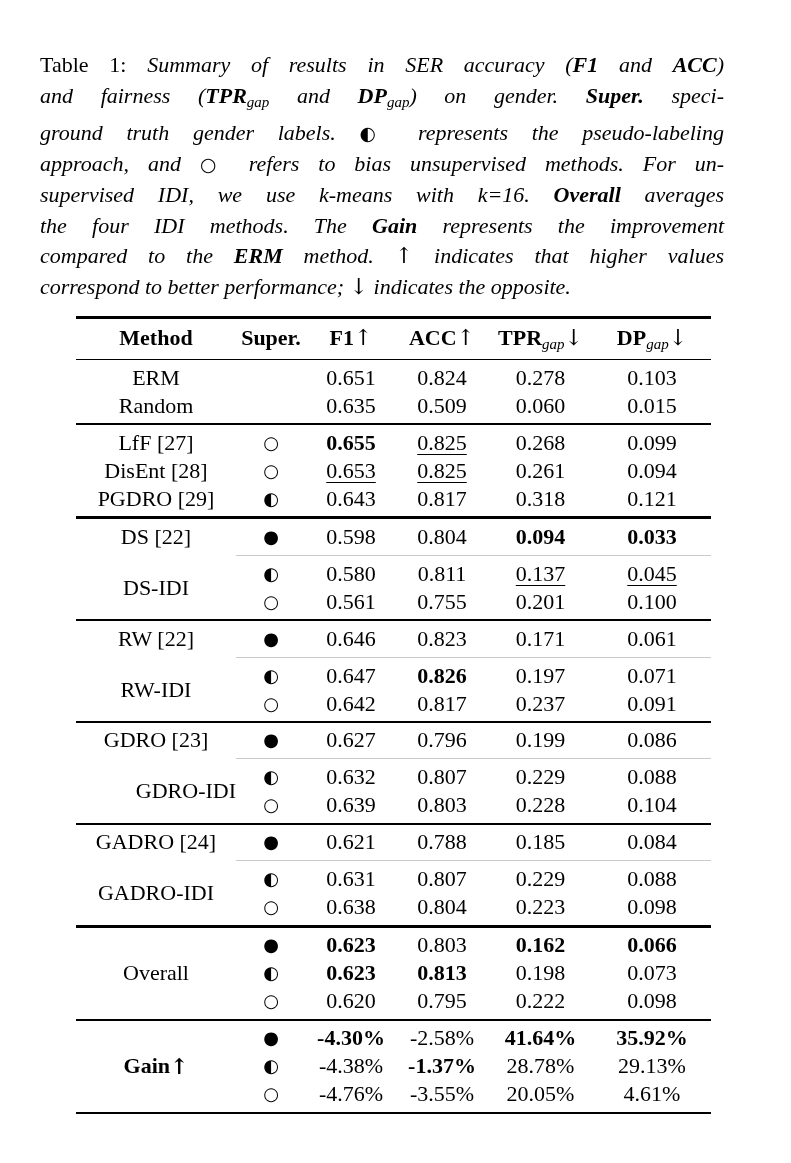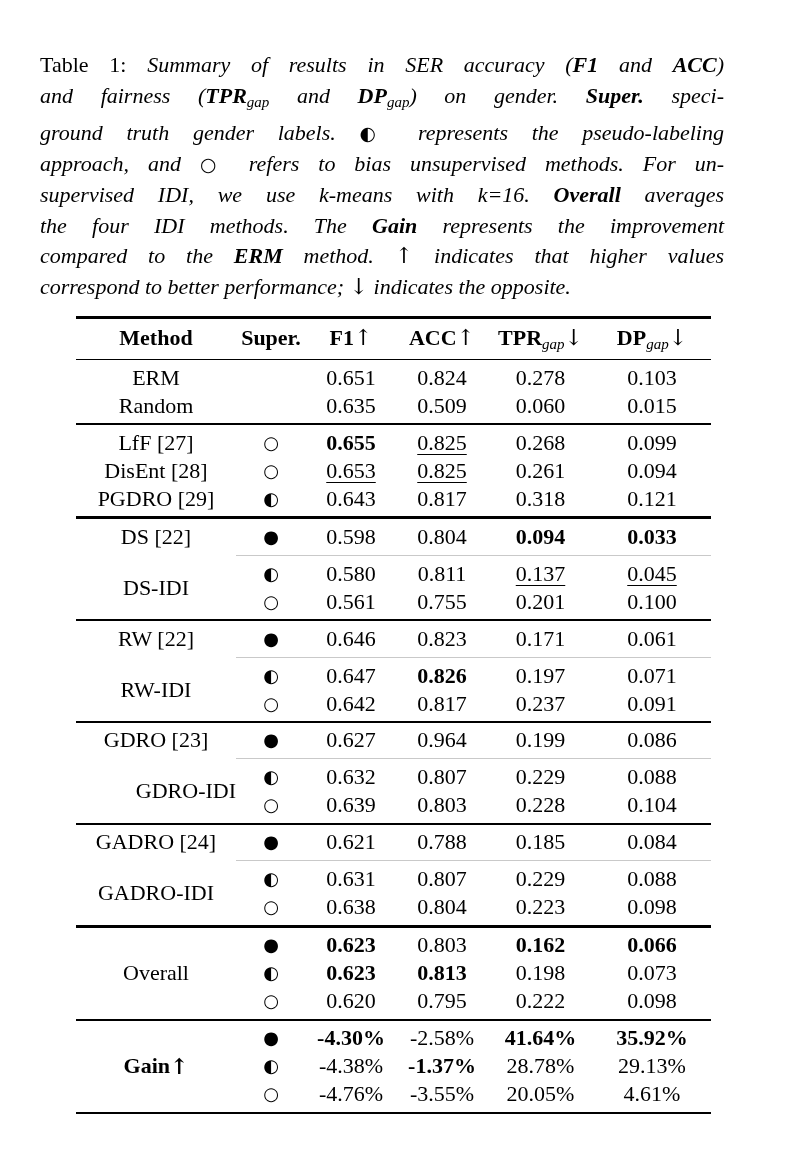--- a/index.html
+++ b/index.html
@@ -153,21 +153,21 @@
       <div class="td">0.642</div>
       <div class="td">0.817</div>
       <div class="td">0.237</div>
       <div class="td">0.091</div>
       <div class="rule rule-normal"></div>
       <div class="td method-cell" style="grid-row: span 1;">
         <span>GDRO [23]</span>
       </div>
       <div class="td super-cell">●</div>
       <div class="td">0.627</div>
-      <div class="td">0.964</div>
+      <div class="td">0.796</div>
       <div class="td">0.199</div>
       <div class="td">0.086</div>
       <div class="cline"></div>
       <div class="td method-cell" style="grid-row: span 2; justify-content: flex-end;">
         <span>GDRO-IDI</span>
       </div>
       <div class="td super-cell">◐</div>
       <div class="td">0.632</div>
       <div class="td">0.807</div>
       <div class="td">0.229</div>

